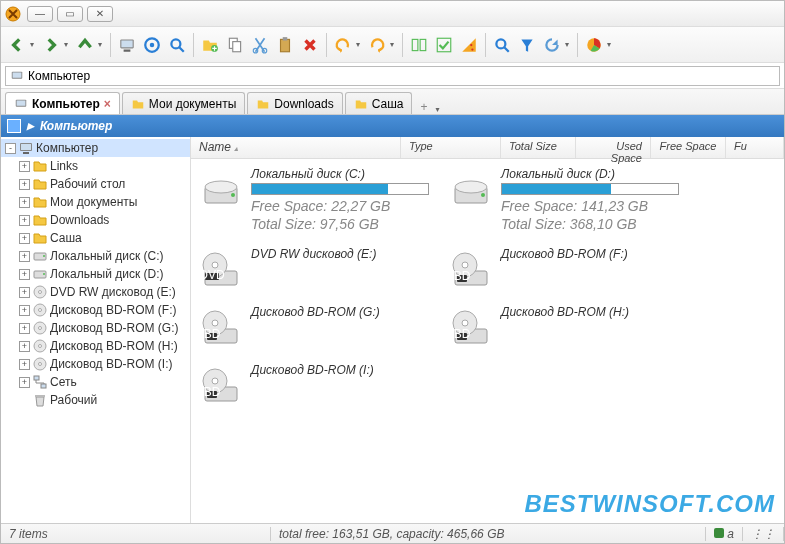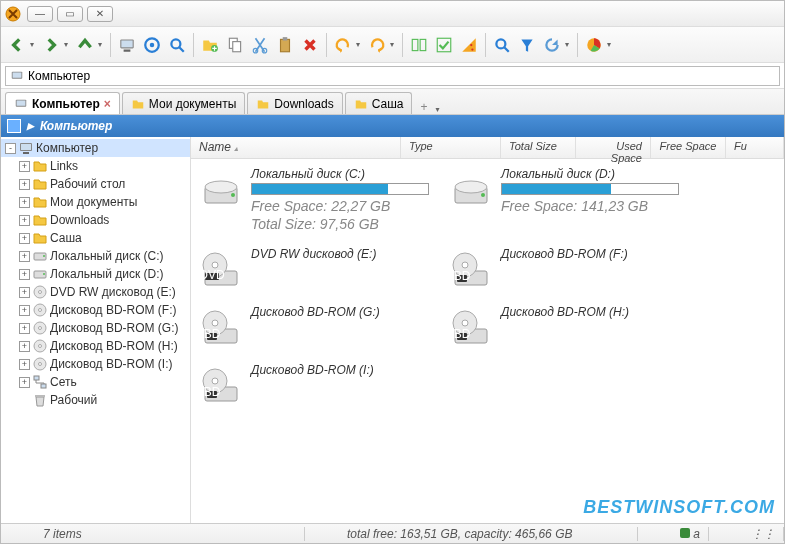--- a/index.html
+++ b/index.html
@@ -41,23 +41,23 @@
 .list-body { flex: 1; overflow: auto; padding: 8px; }
 .drive-row { display: flex; gap: 20px; margin-bottom: 14px; }
 .drive-item { display: flex; gap: 8px; width: 230px; }
 .drive-icon { width: 44px; height: 44px; flex-shrink: 0; }
 .drive-info { flex: 1; font-size: 11px; color: #333; }
 .drive-name { font-style: italic; margin-bottom: 2px; }
 .drive-bar { height: 12px; border: 1px solid #999; background: #fff; margin-bottom: 2px; position: relative; }
 .drive-bar-fill { height: 100%; background: #2a9fd6; }
 .drive-stat { color: #888; font-style: italic; font-size: 14px; line-height: 1.3; }
 .statusbar { height: 20px; border-top: 1px solid #ccc; display: flex; align-items: center; font-style: italic; font-size: 11px; color: #555; background: linear-gradient(#f8f8f8,#eee); }
-.statusbar .panel { padding: 0 8px; border-right: 1px solid #ccc; margin-left: 34px; }
+.statusbar .panel { padding: 0 8px; border-right: 1px solid #ccc; }
 .statusbar .panel.wide { flex: 1; }
-.watermark { position: absolute; bottom: 26px; right: 10px; font-size: 18px; font-weight: bold; font-style: italic; color: #1a9be0; opacity: 0.85; pointer-events: none; letter-spacing: 1px; }
+.watermark { position: absolute; bottom: 26px; right: 10px; font-size: 24px; font-weight: bold; font-style: italic; color: #1a9be0; opacity: 0.85; pointer-events: none; letter-spacing: 1px; }
 </style>
 </head>
 <body>
 
 <div class="window">
 
   <div class="titlebar">
     <span class="titlebar-icon">
       <svg viewBox="0 0 16 16">
           <circle cx="8" cy="8" r="7" fill="#f5a623" stroke="#c97b00"></circle>
@@ -437,20 +437,21 @@
                   <rect x="6" y="20" width="32" height="16" fill="#ddd" stroke="#999" rx="2"></rect>
                   <ellipse cx="22" cy="20" rx="16" ry="6" fill="#eee" stroke="#aaa"></ellipse>
                   <circle cx="34" cy="28" r="2" fill="#5b5"></circle>
                 </svg></div>
               <div class="drive-info">
                 <div class="drive-name">Локальный диск (D:)</div>
                 <div class="drive-bar">
                   <div class="drive-bar-fill" style="width:62%"></div>
                 </div>
                 <div class="drive-stat">Free Space: 141,23 GB</div>
+                <div class="drive-stat">Total Size: 368,10 GB</div>
               </div>
             </div>
           </div>
           <div class="drive-row">
             <div class="drive-item">
               <div class="drive-icon"><svg viewBox="0 0 44 44">
                   <rect x="6" y="24" width="32" height="14" fill="#ddd" stroke="#999" rx="2"></rect>
                   <circle cx="16" cy="18" r="12" fill="#e8e8e8" stroke="#aaa"></circle>
                   <circle cx="16" cy="18" r="3" fill="#fff" stroke="#aaa"></circle>
                   <rect x="6" y="26" width="14" height="7" fill="#333" rx="1"></rect>

